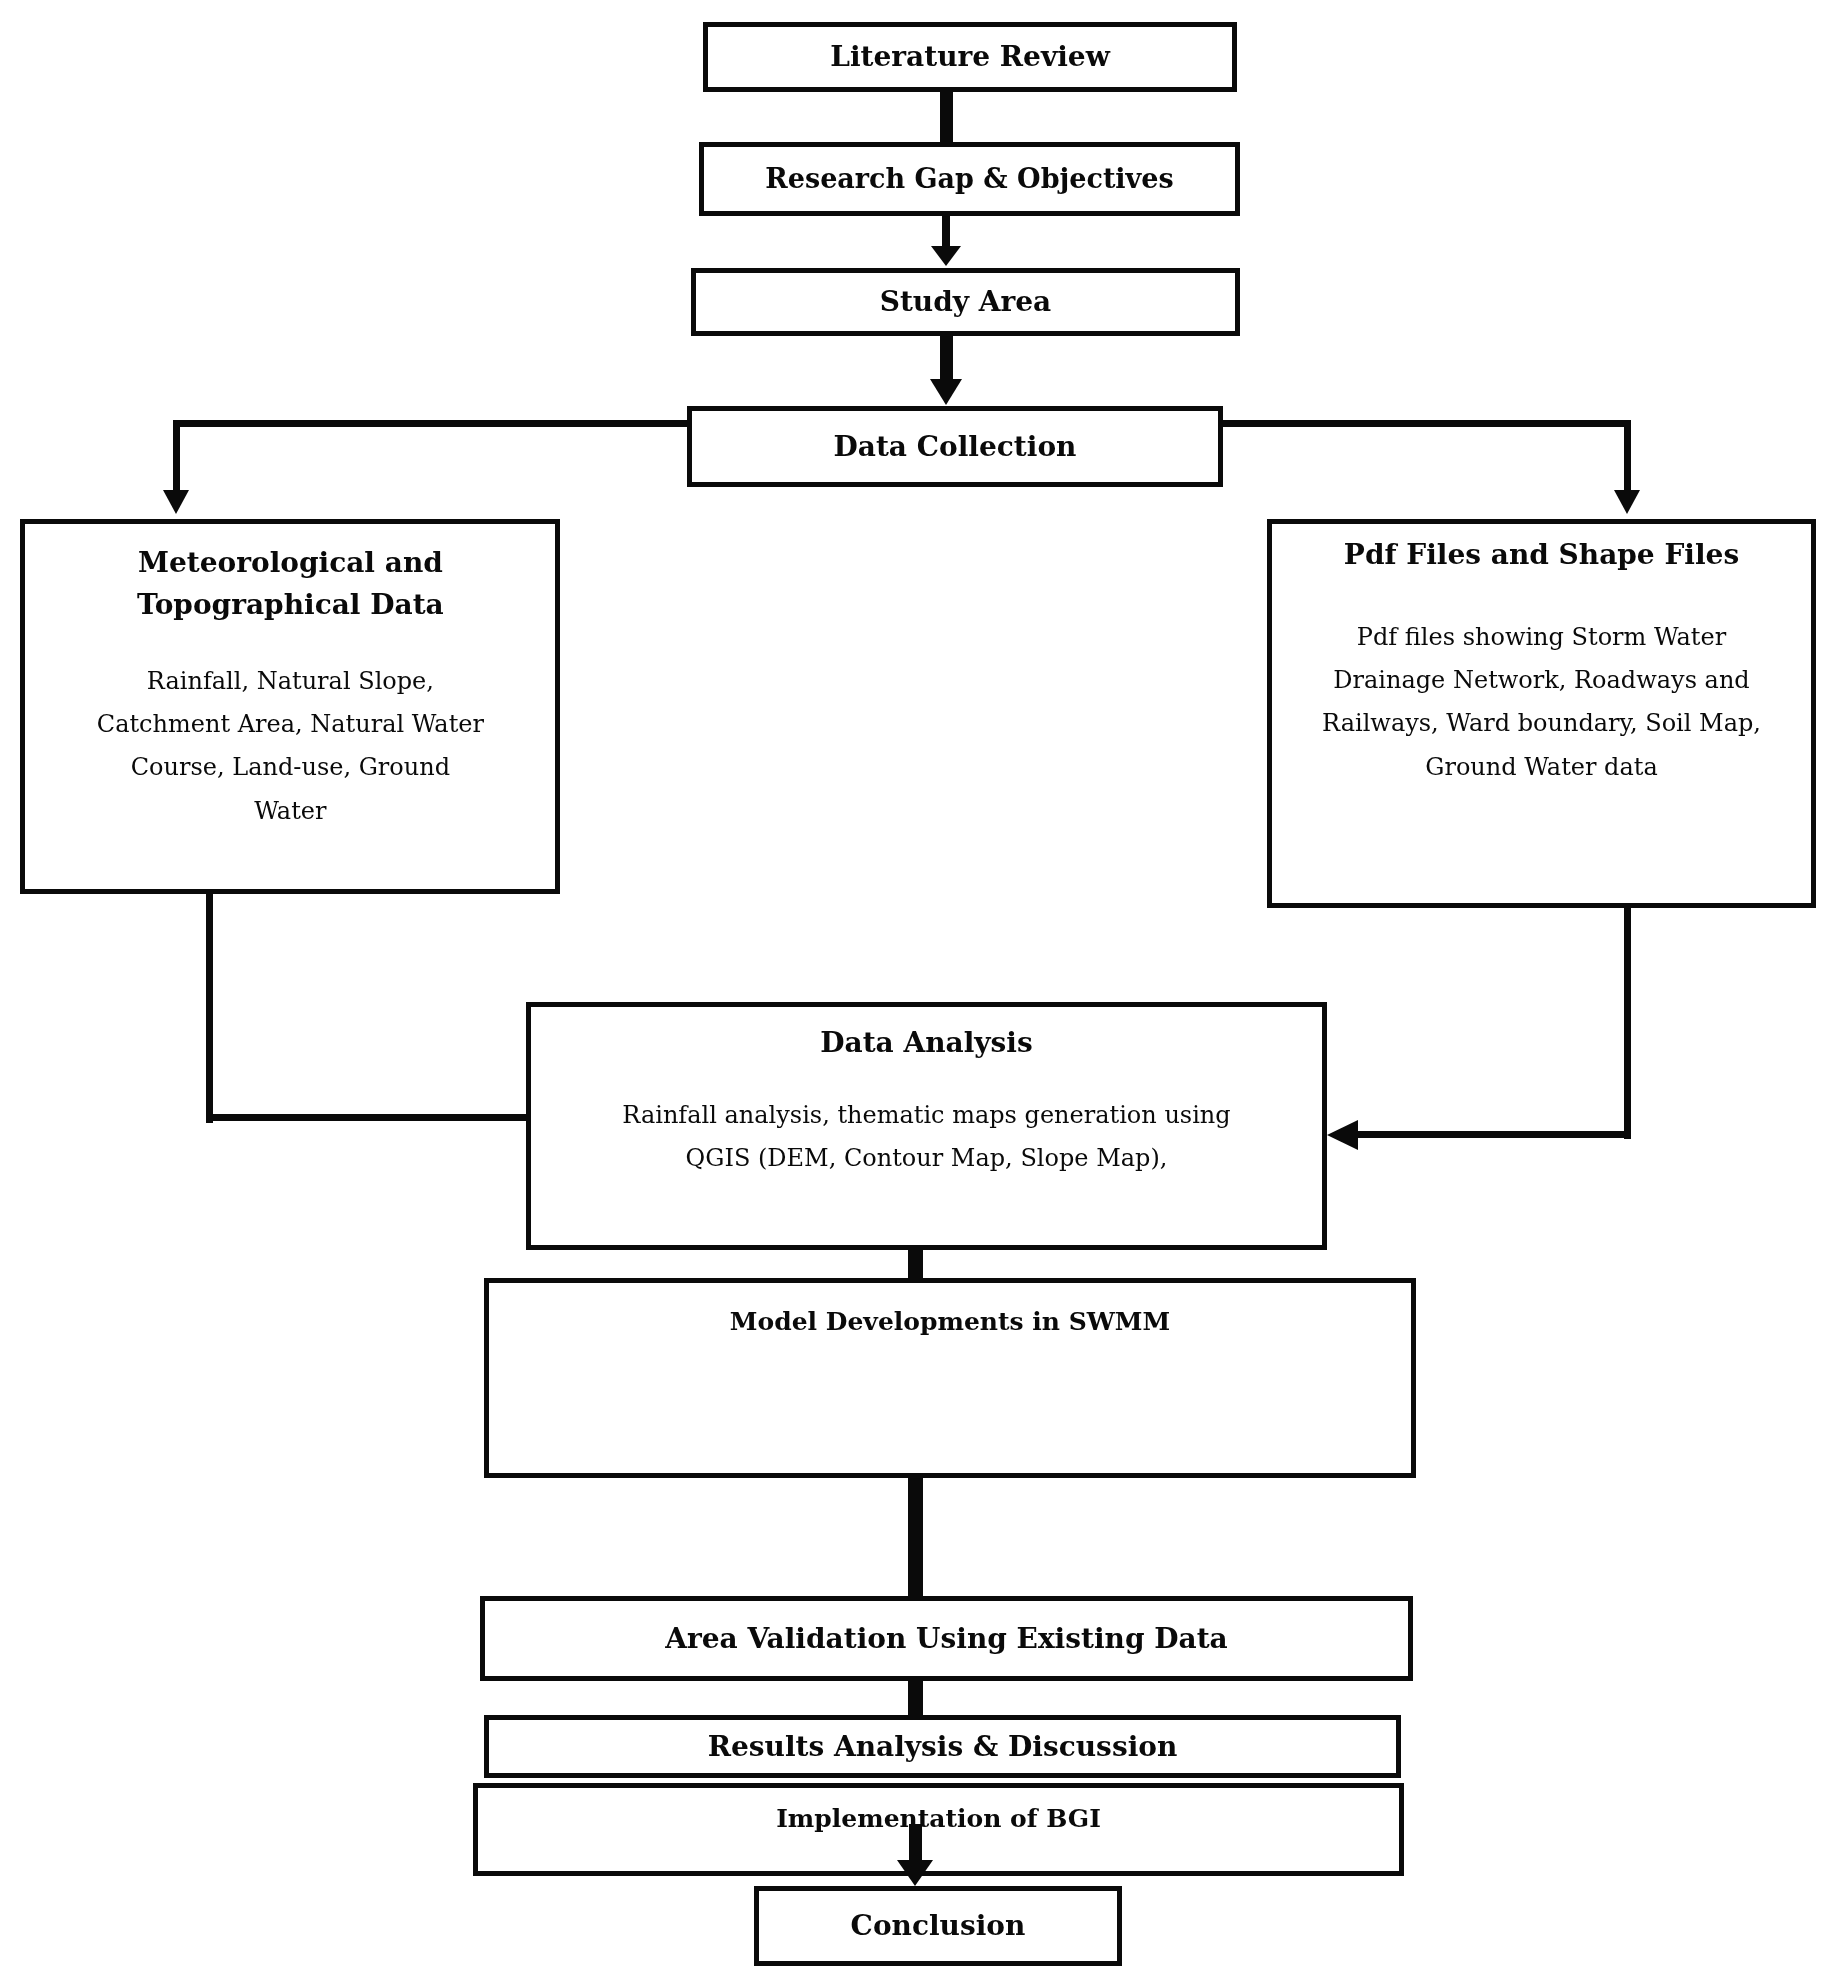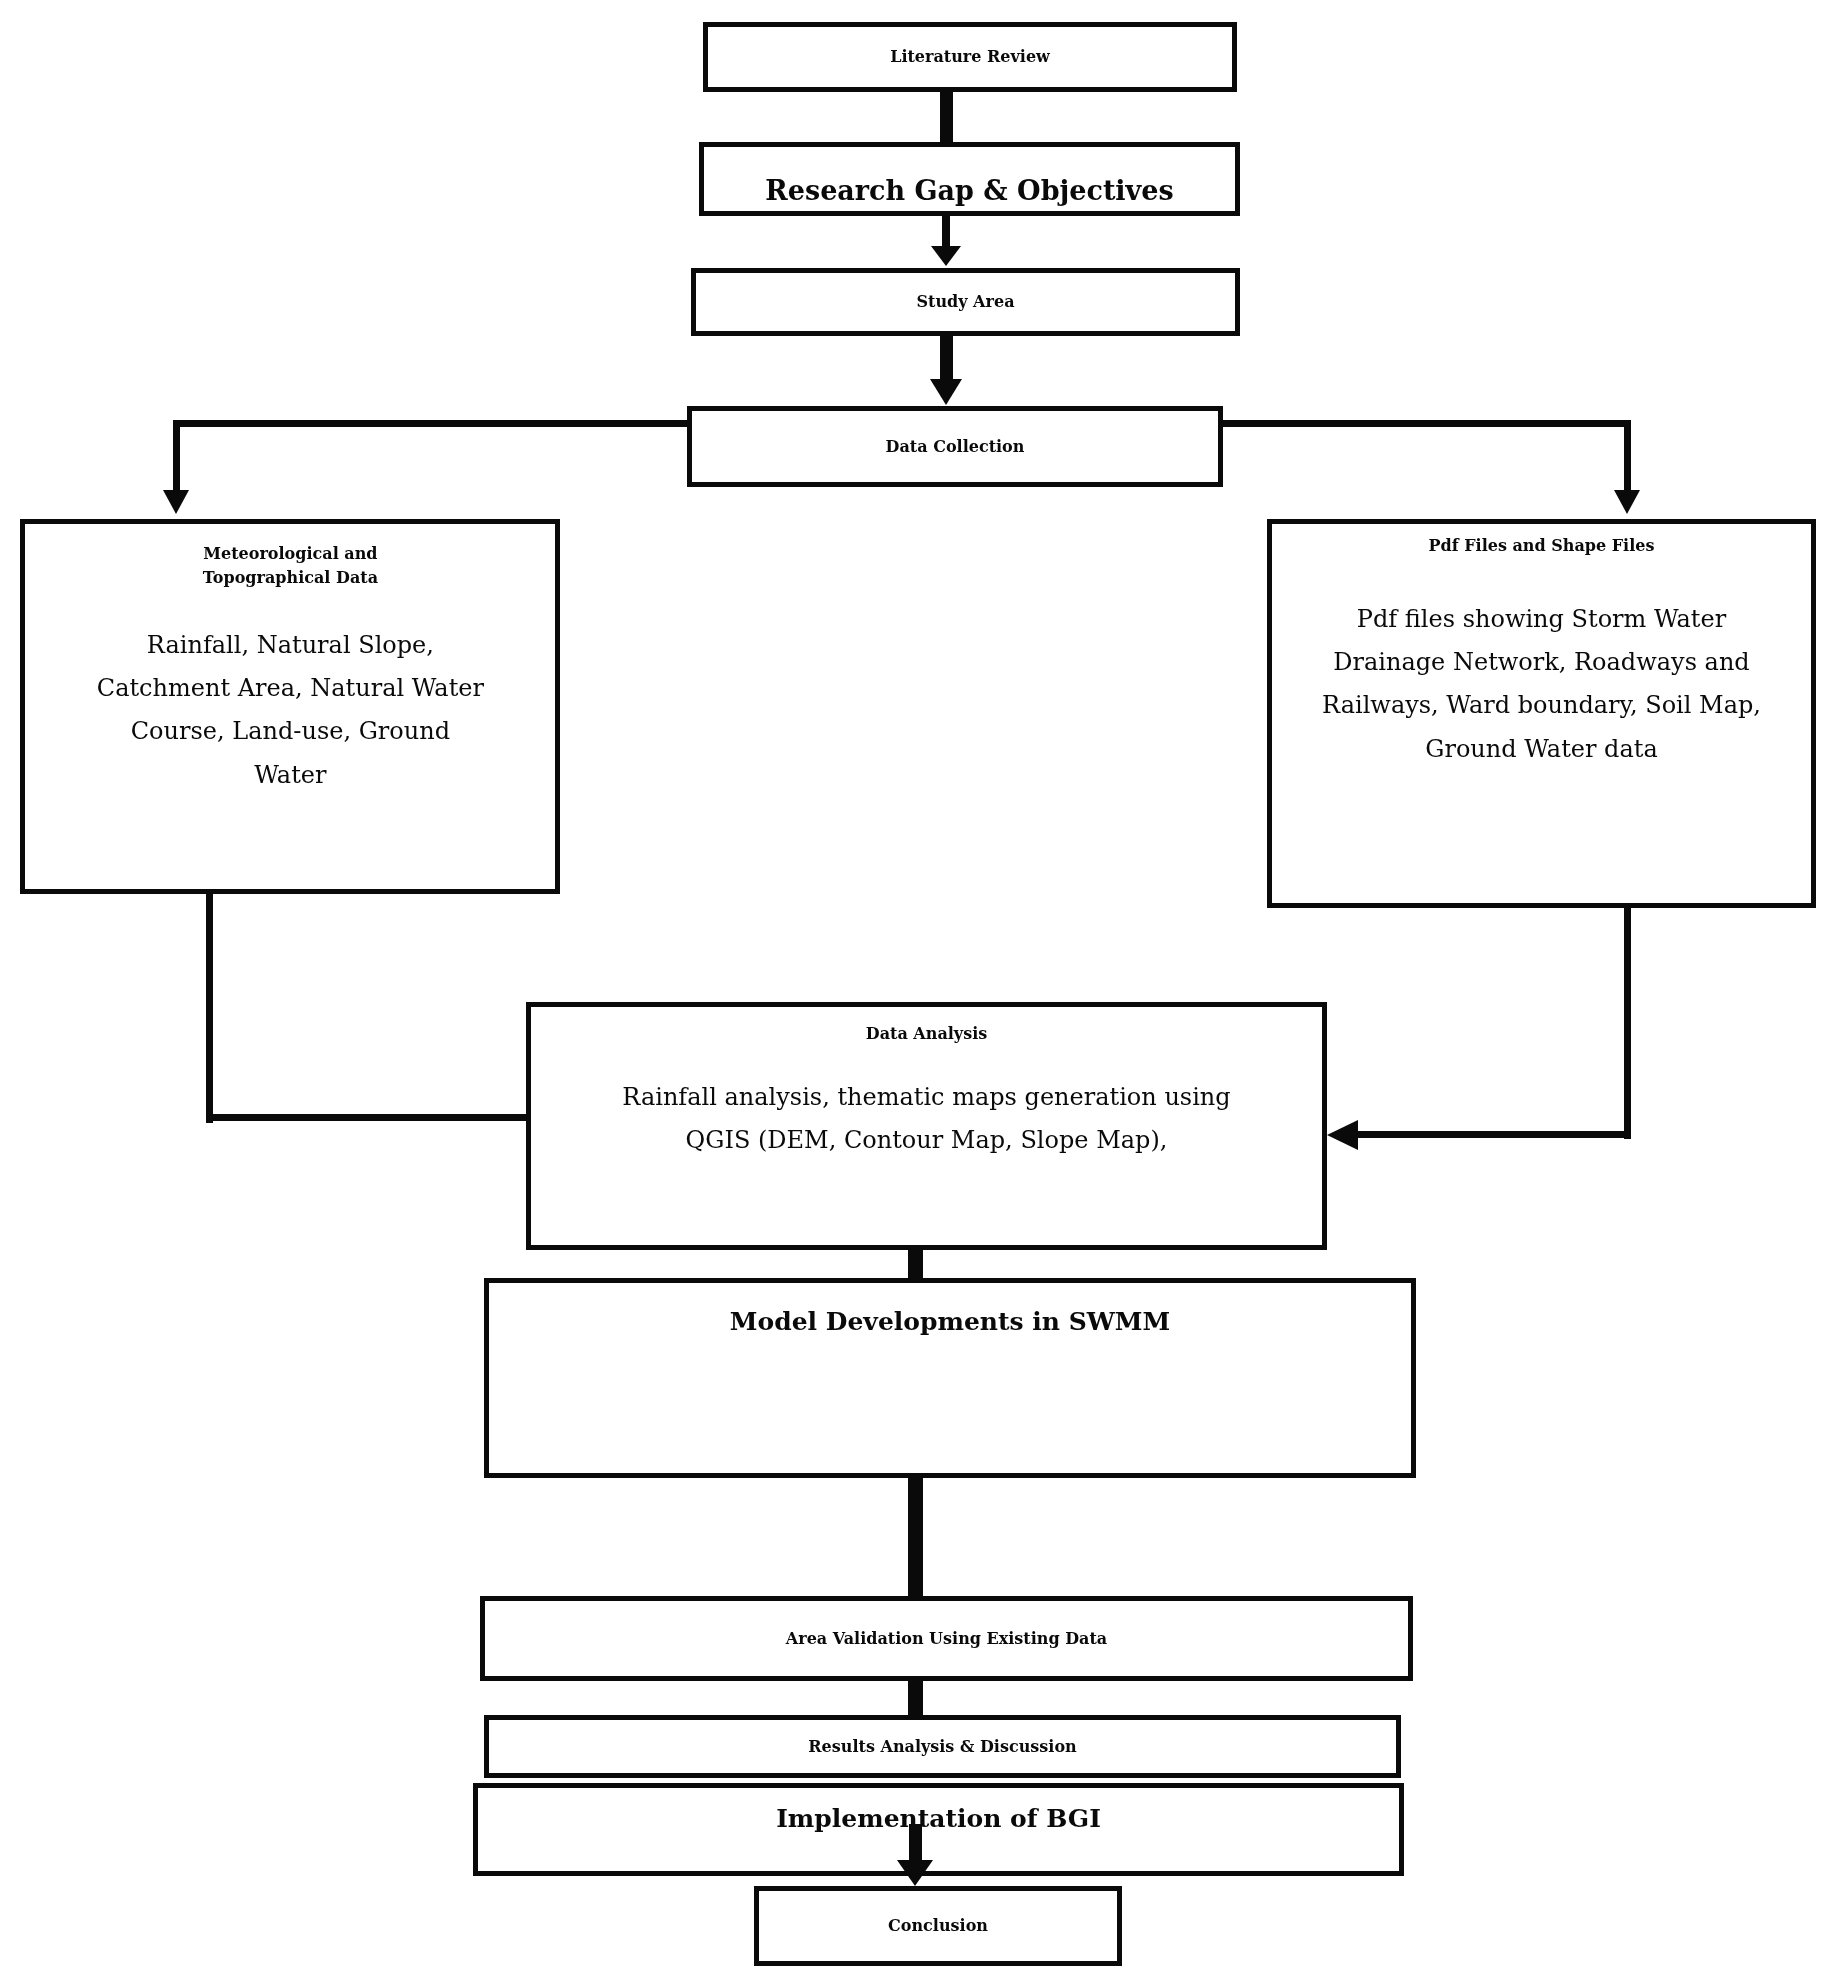--- a/index.html
+++ b/index.html
@@ -17,21 +17,21 @@
     border: 5px solid #0a0a0a;
     background: #ffffff;
     display: flex;
     flex-direction: column;
     align-items: center;
     justify-content: center;
     text-align: center;
     z-index: 2;
   }
   .box.topalign { justify-content: flex-start; }
-  .title { font-weight: bold; font-size: 16px; line-height: 1.5; white-space: pre-line; }
+  .title { font-weight: bold; font-size: 28px; line-height: 1.5; white-space: pre-line; }
   .title.big { font-size: 27px; }
   .title.mid { font-size: 25px; }
   .body-text { font-size: 24px; line-height: 1.8; white-space: pre-line; }
   .spacer { flex: 0 0 auto; }
   .line { position: absolute; background: #0a0a0a; z-index: 1; }
   .line.over { z-index: 3; }
   .head-down {
     position: absolute; width: 0; height: 0; z-index: 1;
     border-left: 15px solid transparent;
     border-right: 15px solid transparent;
@@ -47,21 +47,21 @@
 </style>
 </head>
 <body>
 
 <div id="canvas">
 
   <div class="box" style="left:703px; top:22px; width:534px; height:70px;">
     <div class="title">Literature Review</div>
   </div>
 
-  <div class="box" style="left:699px; top:142px; width:541px; height:74px;justify-content:flex-end;">
+  <div class="box" style="left:699px; top:142px; width:541px; height:74px;">
     <div class="title big">Research Gap &amp; Objectives</div>
   </div>
 
   <div class="box" style="left:691px; top:268px; width:549px; height:68px;">
     <div class="title">Study Area</div>
   </div>
 
   <div class="box" style="left:687px; top:406px; width:536px; height:81px;">
     <div class="title">Data Collection</div>
   </div>

